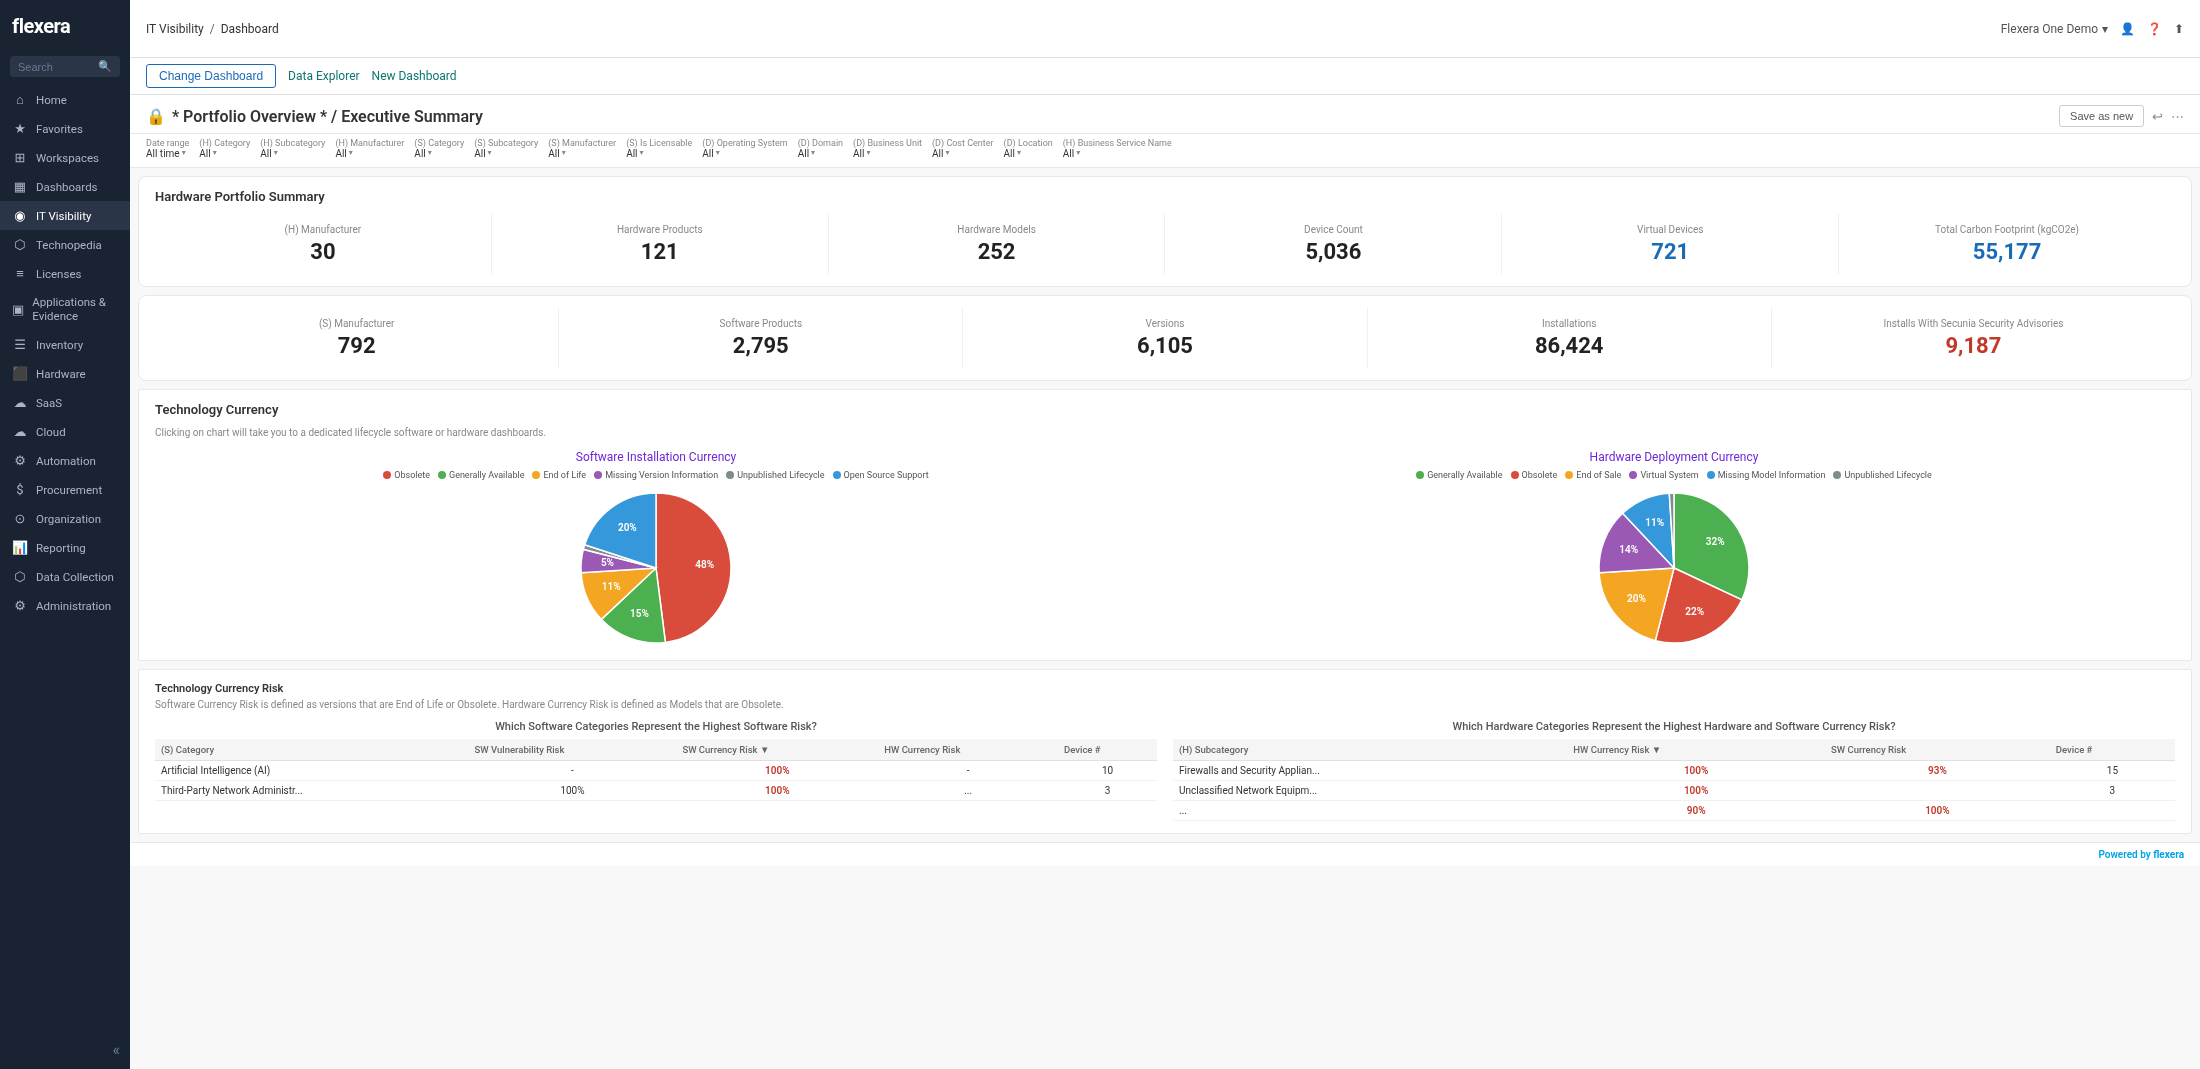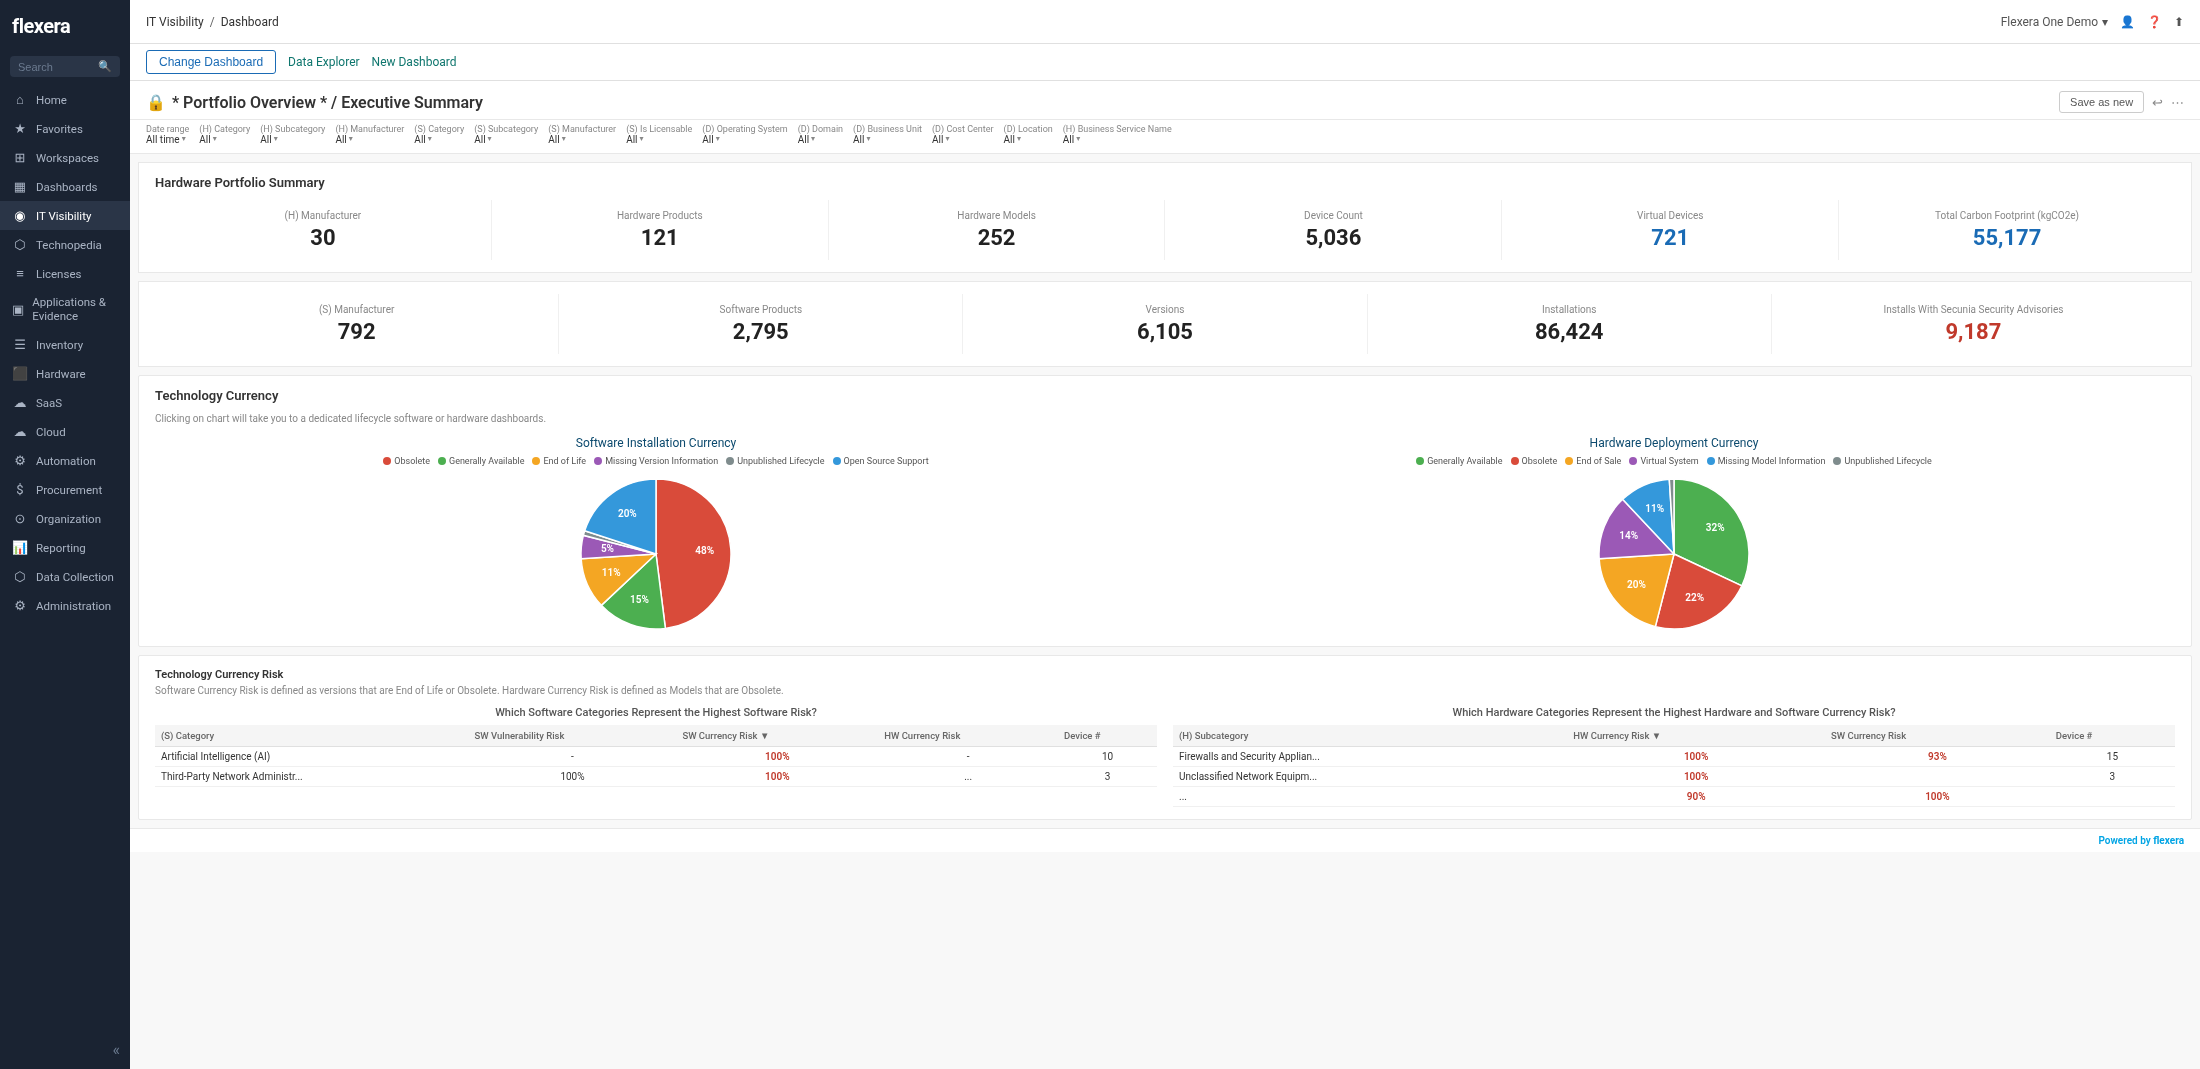--- a/index.html
+++ b/index.html
@@ -70,21 +70,21 @@
       overflow: hidden;
     }
 
     
     #topbar {
       background: #fff;
       border-bottom: 1px solid #e0e0e0;
       display: flex;
       align-items: center;
       padding: 0 16px;
-      height: 44px;
+      height: 58px;
       flex-shrink: 0;
       justify-content: space-between;
     }
     .topbar-left { display: flex; align-items: center; gap: 8px; }
     .breadcrumb { font-size: 12px; color: #666; }
     .breadcrumb span { color: #333; }
     .topbar-right { display: flex; align-items: center; gap: 12px; font-size: 12px; color: #555; }
     .topbar-demo { display: flex; align-items: center; gap: 4px; cursor: pointer; }
 
     
@@ -137,38 +137,38 @@
       flex-wrap: wrap;
       gap: 10px;
       border-bottom: 1px solid #e8e8e8;
     }
     .filter-item { display: flex; flex-direction: column; }
     .filter-label { font-size: 9px; color: #888; }
     .filter-value { font-size: 10px; color: #333; display: flex; gap: 2px; cursor: pointer; }
     .filter-value .caret { font-size: 8px; color: #888; }
 
     
-    .section { background: #fff; margin: 8px; padding: 12px 16px; border: 1px solid #e8e8e8; border-radius: 0; }
+    .section { background: #fff; margin: 8px; padding: 12px 16px; border: 1px solid #e8e8e8; border-radius: 8px; }
     .section-title { font-size: 13px; font-weight: 600; color: #333; margin-bottom: 10px; }
 
     
     .summary-stats { display: flex; gap: 0; }
     .stat-item { flex: 1; text-align: center; padding: 10px; border-right: 1px solid #f0f0f0; }
     .stat-item:last-child { border-right: none; }
     .stat-label { font-size: 10px; color: #888; margin-bottom: 4px; }
     .stat-value { font-size: 22px; font-weight: 700; color: #222; }
     .stat-value.blue { color: #1a6bb5; }
     .stat-value.red { color: #c0392b; }
 
     
     .tech-currency-section { background: #fff; margin: 8px; padding: 12px 16px; border: 1px solid #e8e8e8; border-radius: 2px; }
     .tech-currency-note { font-size: 10px; color: #888; margin-bottom: 12px; }
     .charts-row { display: flex; gap: 16px; }
     .chart-container { flex: 1; }
-    .chart-title { font-size: 12px; color: #0c4a6e; text-align: center; margin-bottom: 6px; }
+    .chart-title { font-size: 12px; color: #6d28d9; text-align: center; margin-bottom: 6px; }
     .chart-legend { display: flex; flex-wrap: wrap; gap: 4px 8px; justify-content: center; margin-bottom: 8px; font-size: 9px; color: #555; }
     .legend-item { display: flex; align-items: center; gap: 3px; }
     .legend-dot { width: 8px; height: 8px; border-radius: 50%; display: inline-block; flex-shrink: 0; }
 
     
     .pie-wrapper { display: flex; justify-content: center; }
 
     
     .risk-section { background: #fff; margin: 8px; padding: 12px 16px; border: 1px solid #e8e8e8; border-radius: 2px; }
     .risk-title { font-size: 11px; font-weight: 600; color: #333; margin-bottom: 4px; }

